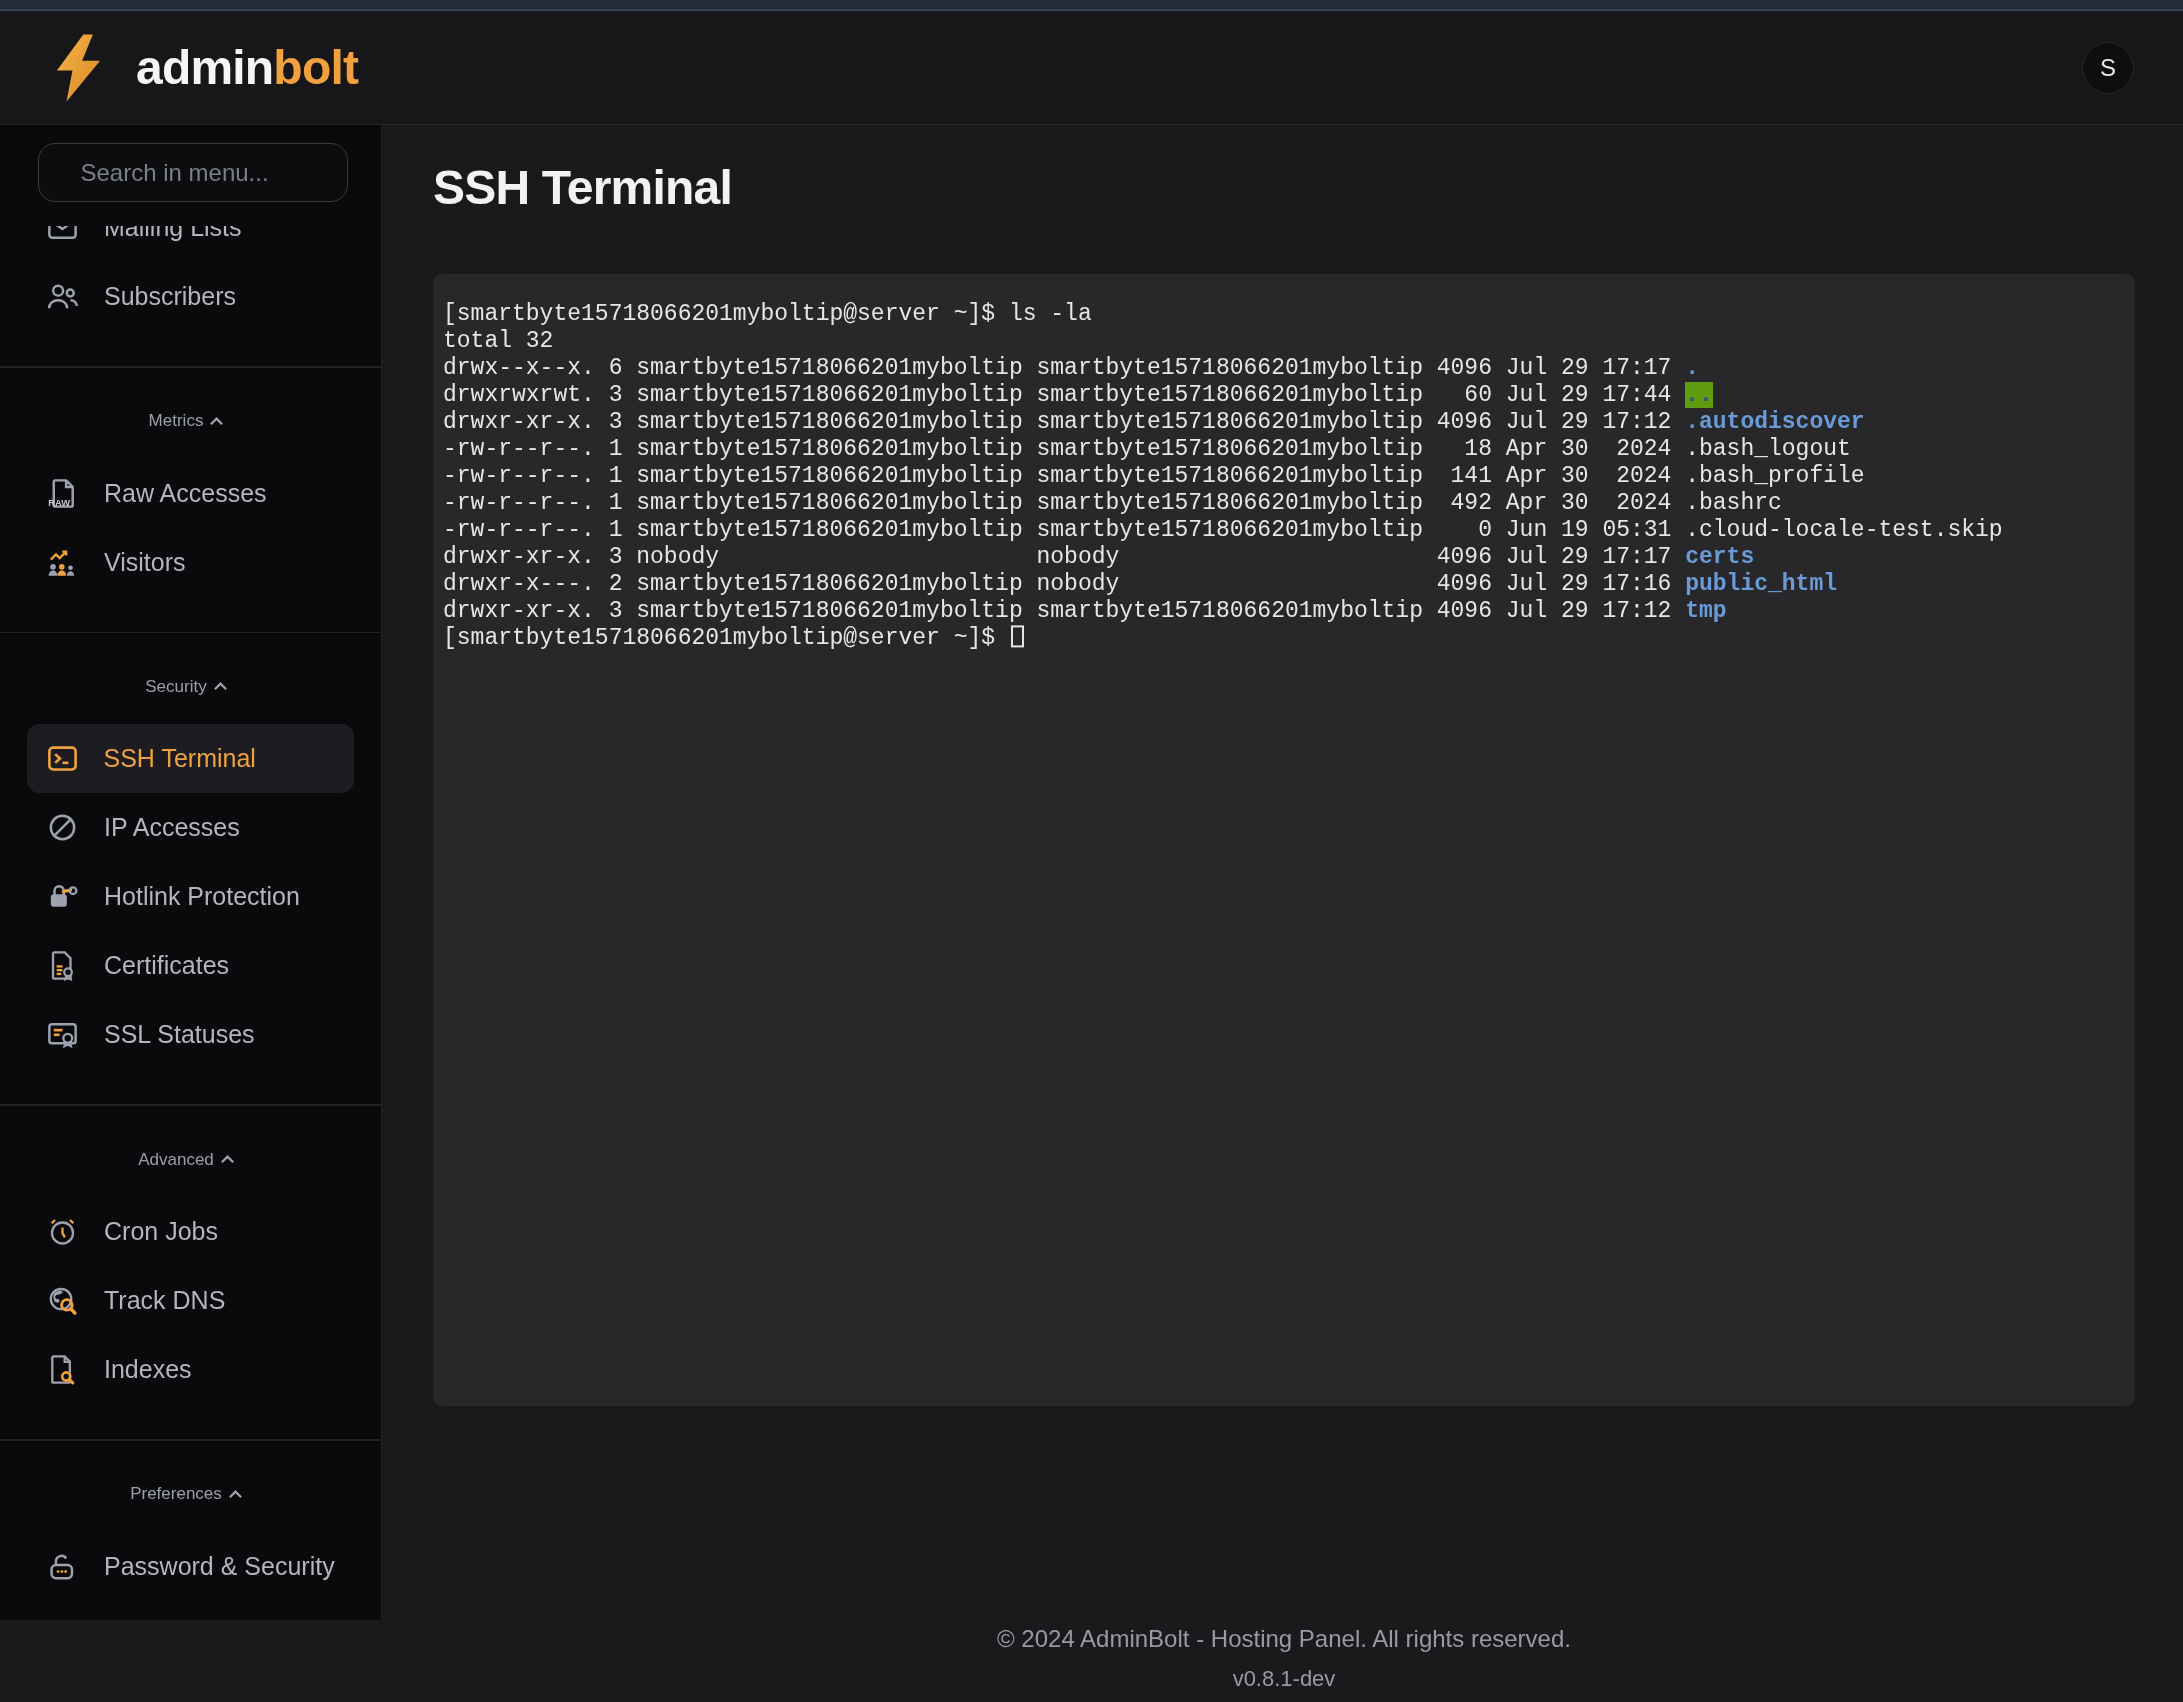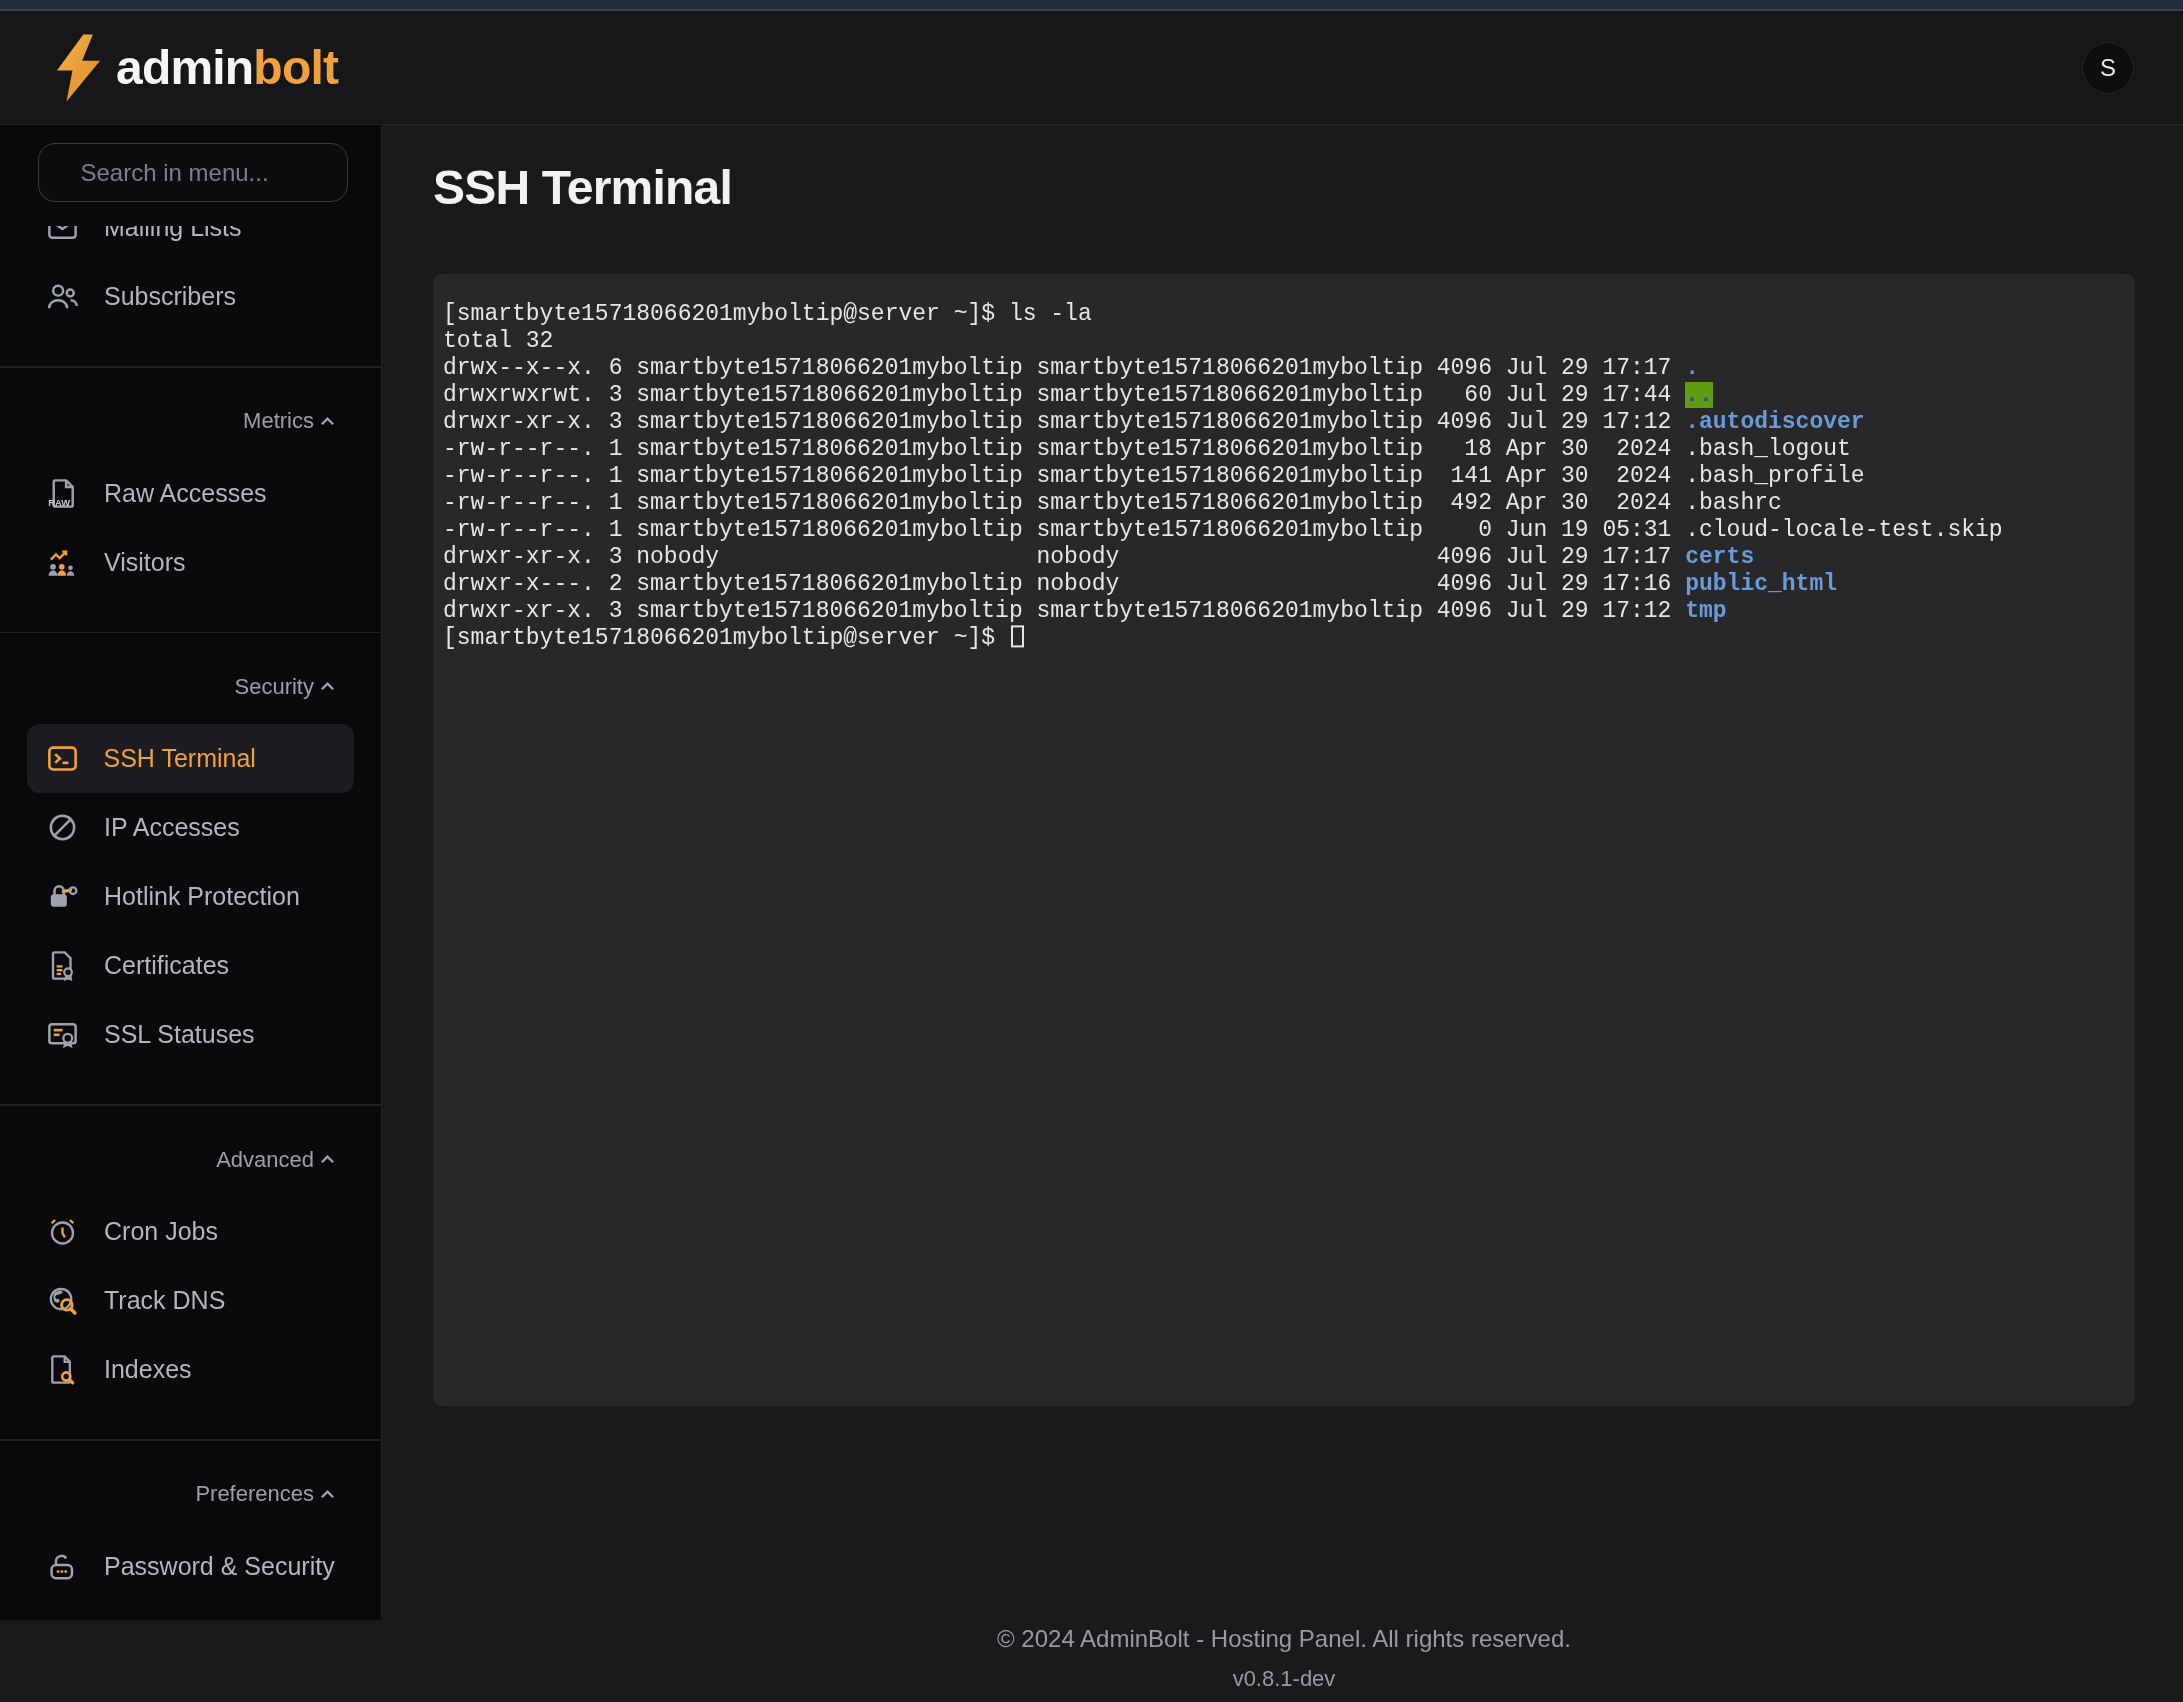--- a/index.html
+++ b/index.html
@@ -5,41 +5,41 @@
   * { box-sizing: border-box; margin: 0; padding: 0; }
   html,body { background:#141416; }
   body { font-family: "Liberation Sans", sans-serif; }
   .page { position:relative; width:2183px; height:1702px; background:#1a1a1d; overflow:hidden; }
 
   
   .topbar { height:11px; background:#222b3a; border-bottom:2.4px solid #3a4150; }
 
   
   .header { height:114px; background:#17171a; display:flex; align-items:center; justify-content:space-between; padding:0 49px; border-bottom:0.8px solid #242429; }
-  .brand { display:flex; align-items:center; gap:8px;justify-content:flex-end; }
+  .brand { display:flex; align-items:center; gap:28px;justify-content:flex-end; }
   .brand svg { display:block; }
   .brand-text { font-size:48px; font-weight:700; letter-spacing:-0.8px; color:#f5f5f6; }
   .brand-text .bolt { color:#f0a03c; }
   .avatar { width:52px; height:52px; border-radius:50%; background:#0e0e11; border:0.8px solid #26262b; color:#e8e8ea; font-size:24px; display:flex; align-items:center; justify-content:center; cursor:pointer; }
 
   
   .body-row { display:flex; height:1575px; background:#1a1a1d; }
 
   
   .sidebar { width:382px; min-width:382px; height:1495px; background:#0a0a0c; border-right:0.8px solid #202024; }
   .search { display:flex; align-items:center; gap:17.5px; height:59px; margin:18.3px 33px 0 38px; padding:0 24px; border:1.6px solid #3a3a41; border-radius:17px; background:#0d0d10; }
   .search input { flex:1; background:transparent; border:none; outline:none; color:#cfd2d8; font-size:24px; font-family:"Liberation Sans", sans-serif; }
   .search input::placeholder { color:#7a8089; }
   .menu-top { overflow:hidden; margin-top:24px; }
   .menu-top .item:first-child { margin-top:-33px; }
   .item { display:flex; align-items:center; gap:24px; height:69px; padding-left:45px; color:#b3b6bd; font-size:25px; cursor:pointer; }
   .item svg { flex:0 0 auto; }
   .item.active { margin:0 27px; padding-left:17.5px; background:#1d1d21; border-radius:12.7px; color:#eda13f; }
   .divider { height:1.6px; background:#202025; margin-top:35px; }
-  .section-head { display:flex; align-items:center; justify-content:flex-end; margin:40px 40px 24px 38px; color:#9aa0a9; font-size:22px; cursor:pointer; }
+  .section-head { display:flex; align-items:center; justify-content:center; margin:40px 40px 24px 38px; color:#9aa0a9; font-size:17px; cursor:pointer; }
 
   
   .main { flex:1; padding:0 48px 0 51px; display:flex; flex-direction:column; }
   .page-title { margin-top:35px; font-size:48px; font-weight:700; color:#f2f2f3; letter-spacing:-0.8px; }
   .terminal { margin-top:59px; height:1132px; background:#28282b; border-radius:9.5px; padding:27px 10px; overflow:hidden; cursor:text; }
   .term-line { white-space:pre; font-family:"Liberation Mono","DejaVu Sans Mono",monospace; font-size:23px; line-height:27px; color:#e6e6e6; }
   .term-dir { color:#6a9bd8; font-weight:bold; }
   .term-green { background:#5f9c10; color:#2b4f9e; font-weight:bold; }
   .term-cursor { display:inline-block; width:13.5px; height:22px; border:2.4px solid #e6e6e6; vertical-align:middle; margin-left:1.6px; transform:translateY(-1.6px); }
 

